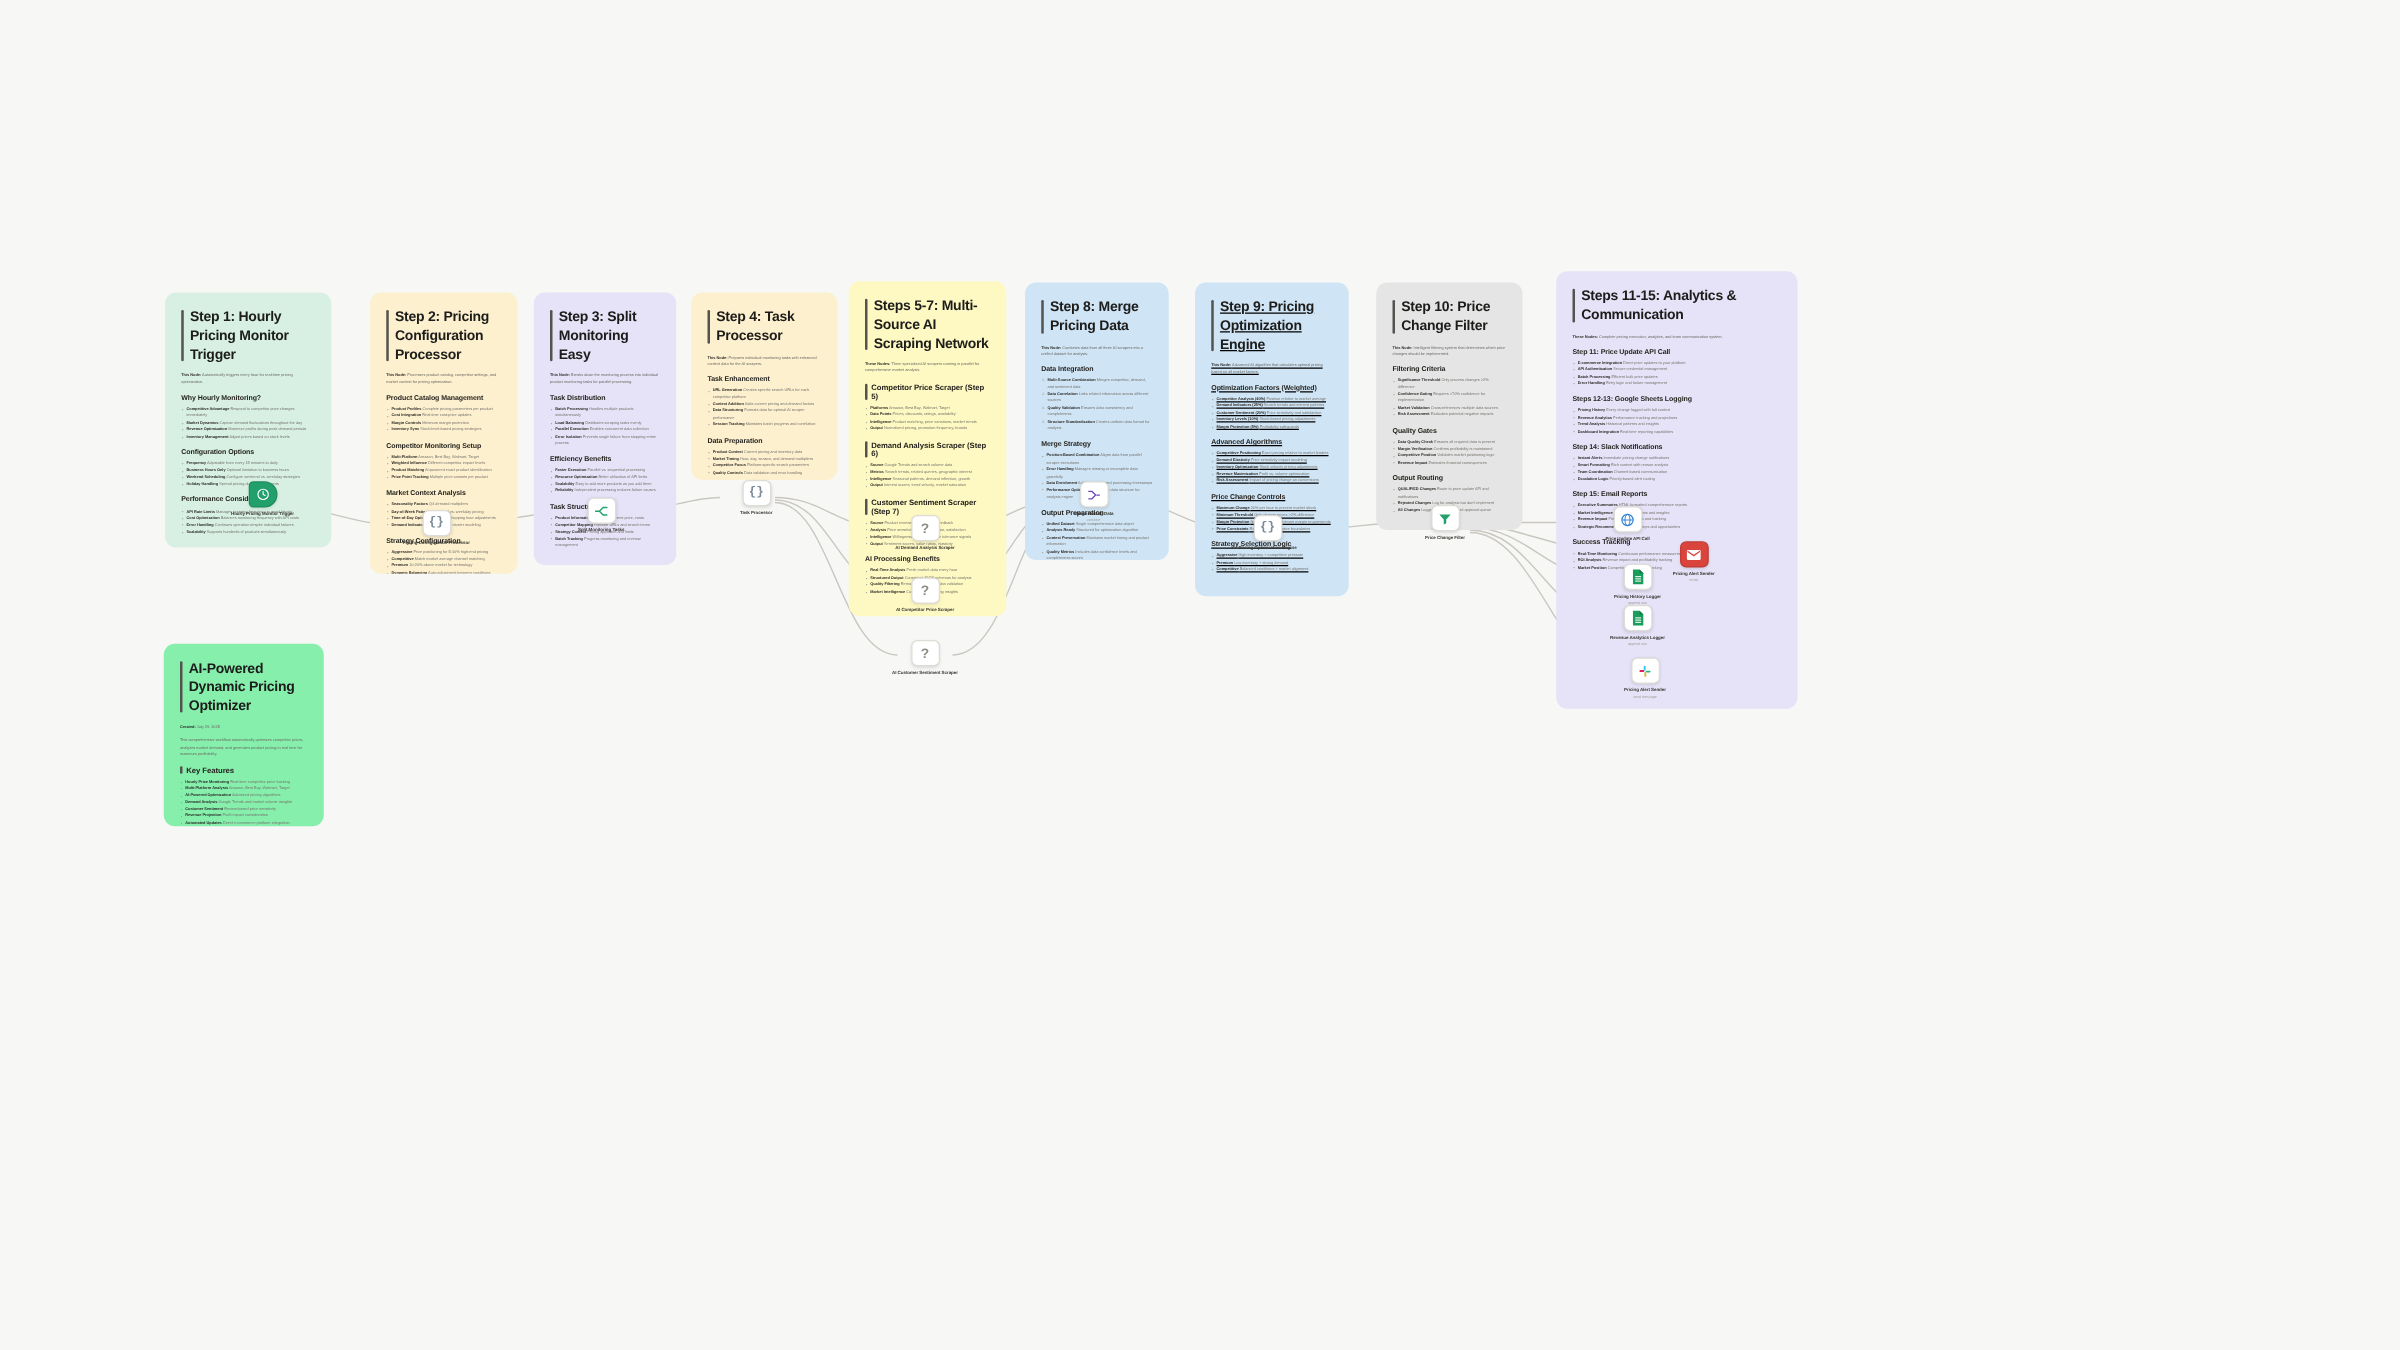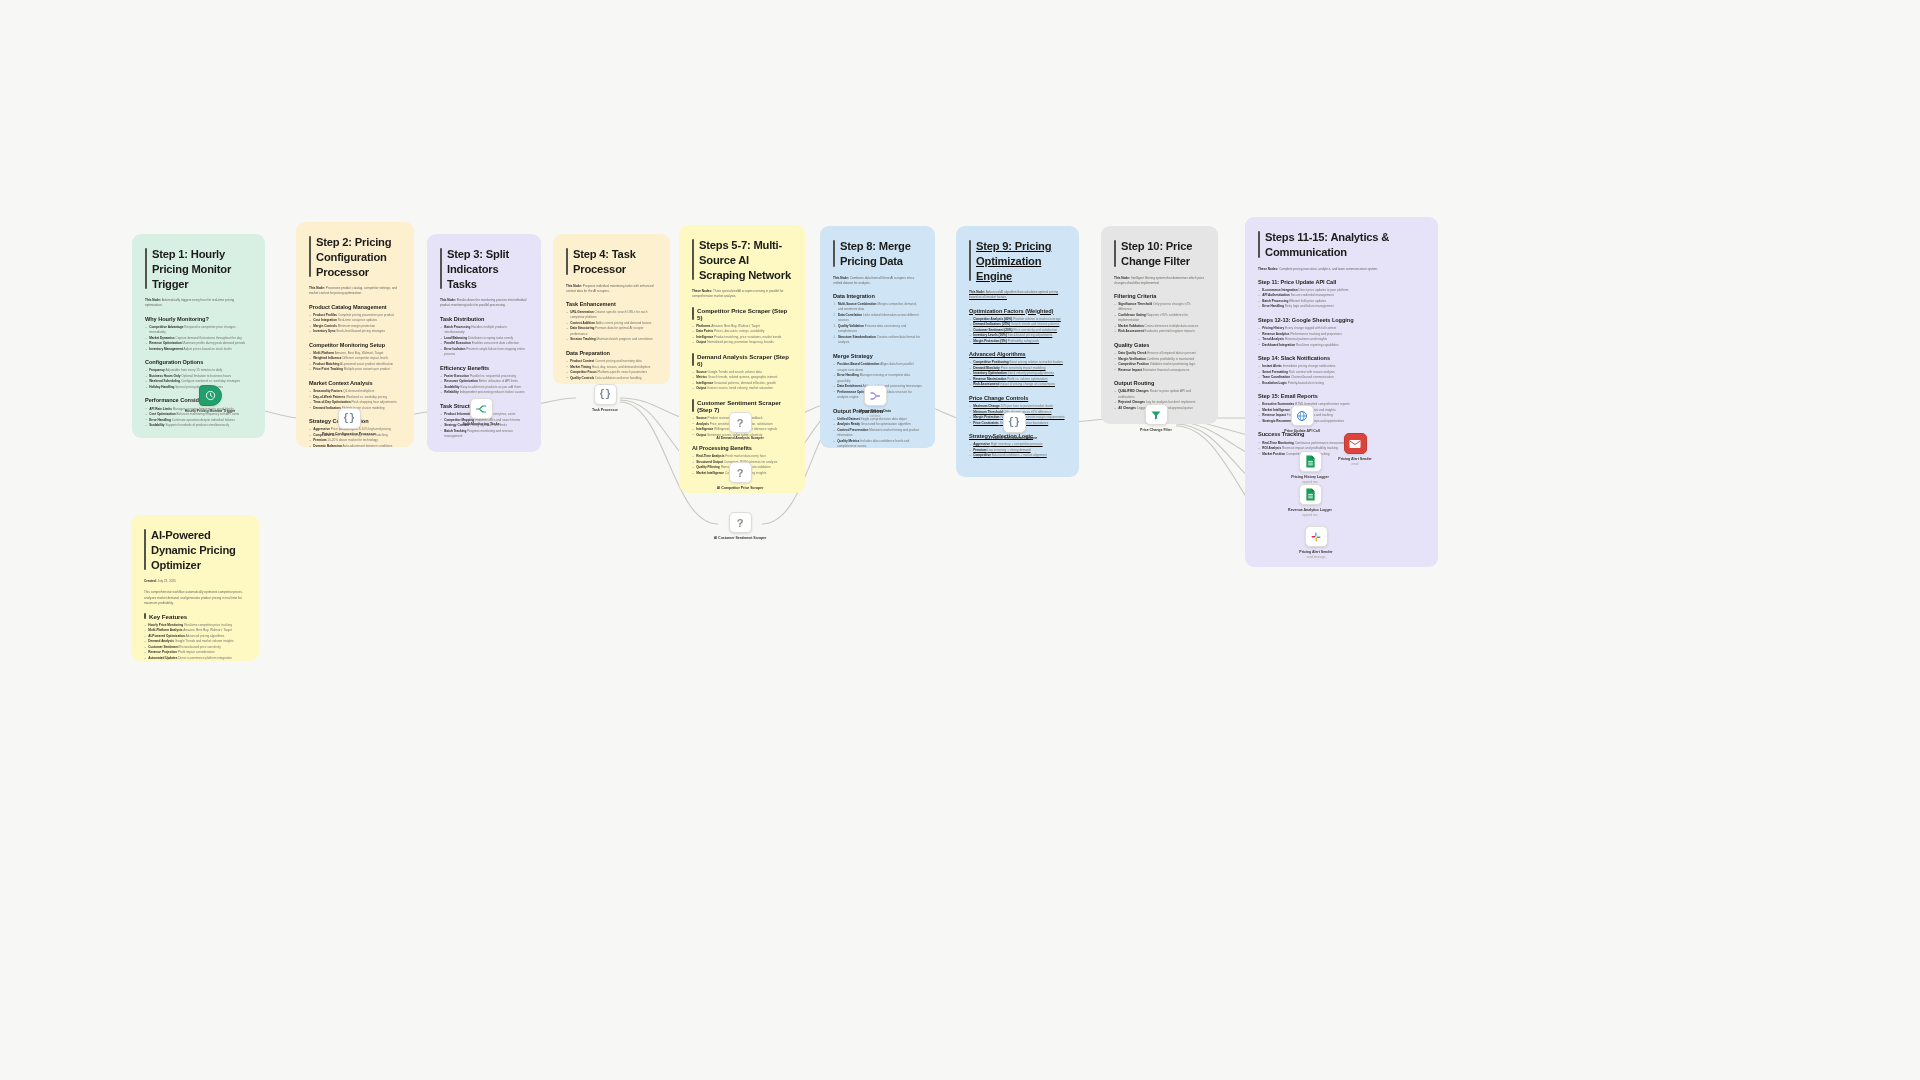--- a/index.html
+++ b/index.html
@@ -120,21 +120,21 @@
       <div class="sec-h">Performance Considerations</div>
       <ul>
         <li><b>API Rate Limits</b> <span>Manages scraping frequency to avoid blocks</span></li>
         <li><b>Cost Optimization</b> <span>Balances monitoring frequency with API costs</span></li>
         <li><b>Error Handling</b> <span>Continues operation despite individual failures</span></li>
         <li><b>Scalability</b> <span>Supports hundreds of products simultaneously</span></li>
       </ul>
     </div>
   </div>
 
-  <div class="panel" style="left:296px; top:222px; width:118px; height:225px; background:#fdf0cf;">
+  <div class="panel" style="left:296px; top:234px; width:118px; height:225px; background:#fdf0cf;">
     <div class="panel-title">Step 2: Pricing Configuration Processor</div>
     <div class="intro">
       <b>This Node:</b> <span>Processes product catalog, competitor settings, and market context for pricing optimization.</span>
     </div>
     <div class="sec-h">Product Catalog Management</div>
     <ul>
       <li><b>Product Profiles</b> <span>Complete pricing parameters per product</span></li>
       <li><b>Cost Integration</b> <span>Real-time cost-price updates</span></li>
       <li><b>Margin Controls</b> <span>Minimum margin protection</span></li>
       <li><b>Inventory Sync</b> <span>Stock-level-based pricing strategies</span></li>
@@ -156,21 +156,21 @@
     <div class="sec-h">Strategy Configuration</div>
     <ul>
       <li><b>Aggressive</b> <span>Price positioning for 5-10% high-end pricing</span></li>
       <li><b>Competitive</b> <span>Match market average channel matching</span></li>
       <li><b>Premium</b> <span>10-20% above market for technology</span></li>
       <li><b>Dynamic Balancing</b> <span>Auto-adjustment between conditions</span></li>
     </ul>
   </div>
 
   <div class="panel" style="left:427px; top:234px; width:114px; height:218px; background:#e6e2f7;">
-    <div class="panel-title">Step 3: Split Indicators Tasks</div>
+    <div class="panel-title">Step 3: Split Monitoring Easy</div>
     <div class="intro">
       <b>This Node:</b> <span>Breaks down the monitoring process into individual product monitoring tasks for parallel processing.</span>
     </div>
     <div class="sec-h">Task Distribution</div>
     <ul>
       <li><b>Batch Processing</b> <span>Handles multiple products simultaneously</span></li>
       <li><b>Load Balancing</b> <span>Distributes scraping tasks evenly</span></li>
       <li><b>Parallel Execution</b> <span>Enables concurrent data collection</span></li>
       <li><b>Error Isolation</b> <span>Prevents single failure from stopping entire process</span></li>
     </ul>
@@ -378,21 +378,21 @@
       <li><b>Strategic Recommendations</b> <span>Next steps and opportunities</span></li>
     </ul>
     <div class="sec-h">Success Tracking</div>
     <ul>
       <li><b>Real-Time Monitoring</b> <span>Continuous performance measurement</span></li>
       <li><b>ROI Analysis</b> <span>Revenue impact and profitability tracking</span></li>
       <li><b>Market Position</b> <span>Competitive advantage tracking</span></li>
     </ul>
   </div>
 
-  <div class="panel" style="left:131px; top:515px; width:128px; height:146px; background:#fef9c3;">
+  <div class="panel" style="left:131px; top:515px; width:128px; height:146px; background:#86efac;">
     <div class="panel-title">AI-Powered Dynamic Pricing Optimizer</div>
     <div class="intro">
       <b>Created:</b> <span>July 29, 2025</span>
     </div>
     <div class="intro">This comprehensive workflow automatically optimizes competitor prices, analyzes market demand, and generates product pricing in real time for maximum profitability.</div>
     <div class="sec-h barred">Key Features</div>
     <ul>
       <li><b>Hourly Price Monitoring</b> <span>Real-time competitor price tracking</span></li>
       <li><b>Multi-Platform Analysis</b> <span>Amazon, Best Buy, Walmart, Target</span></li>
       <li><b>AI-Powered Optimization</b> <span>Advanced pricing algorithms</span></li>

